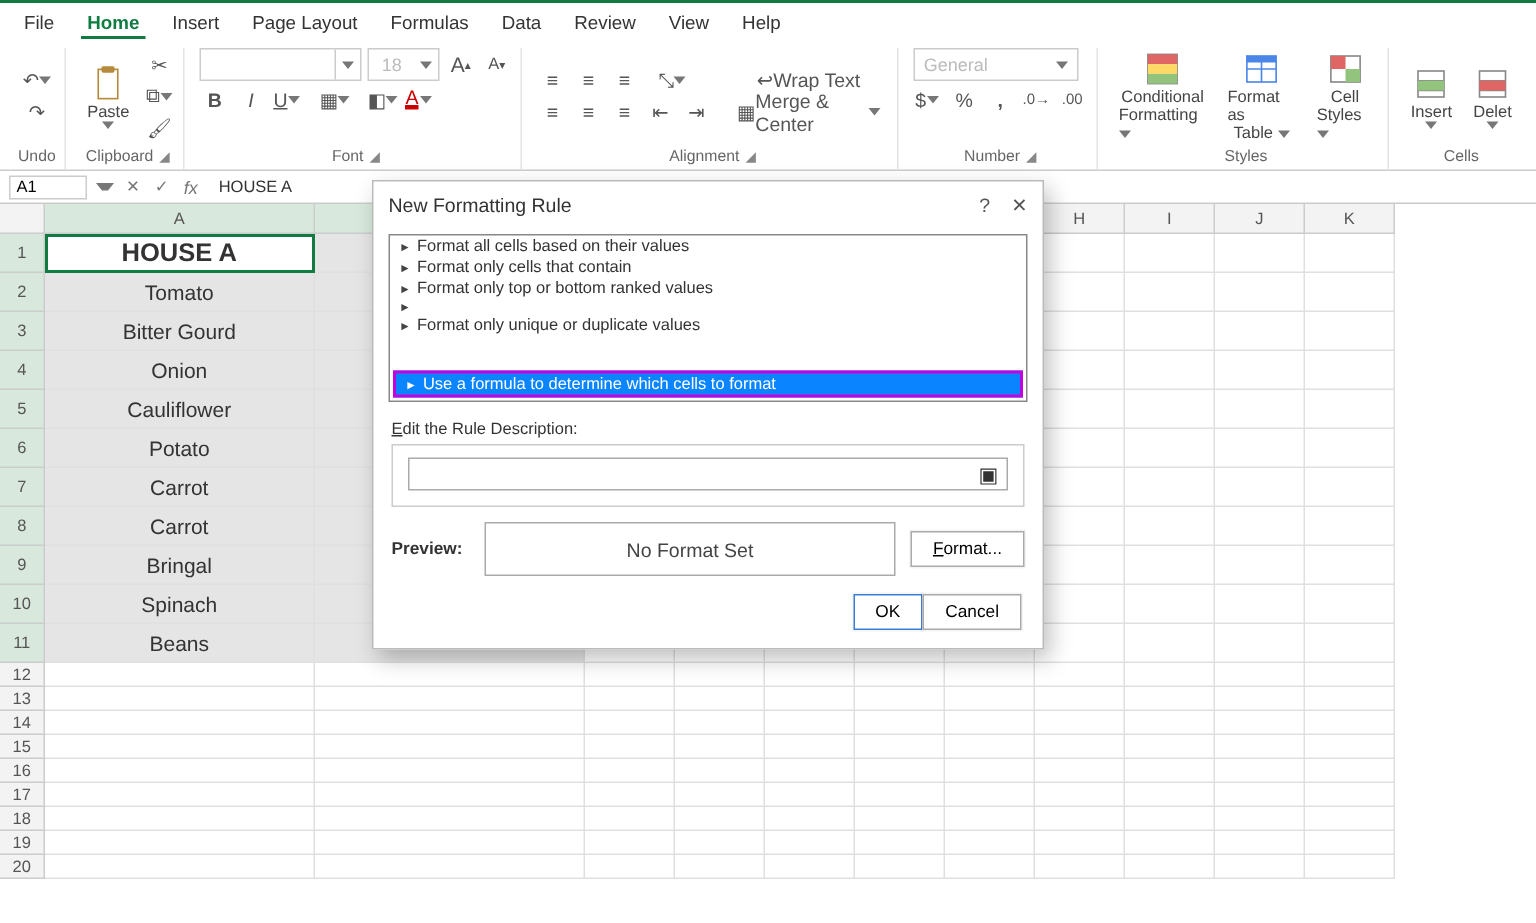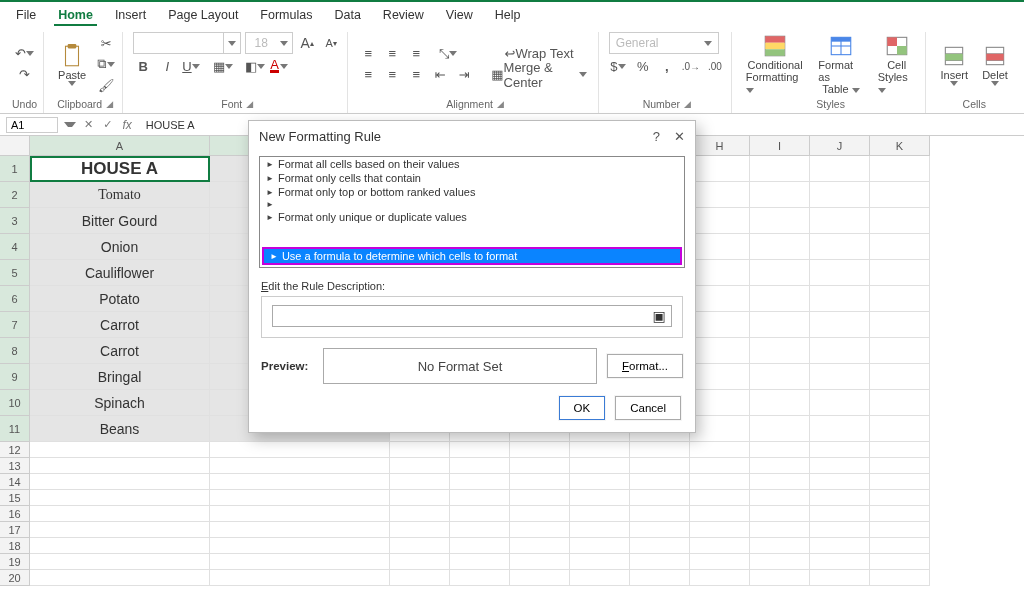--- a/index.html
+++ b/index.html
@@ -60,21 +60,21 @@
   .section-label .u { text-decoration:underline; }
   .formula-box { margin:0 12px 10px 12px; border:1px solid #ccc; padding:8px 10px 10px 10px; }
   .formula-box .lbl { font-size:11.5px; font-weight:700; margin-bottom:6px; }
   .formula-input { border:1px solid #aaa; height:22px; display:flex; align-items:center; justify-content:flex-end; padding:0 4px; }
   .formula-input .range-icon { width:16px; height:16px; display:flex; align-items:center; justify-content:center; font-size:14px; color:#333; }
   .preview-row { display:flex; align-items:center; gap:10px; margin:0 12px 6px 12px; }
   .preview-row .plabel { font-size:11.5px; font-weight:600; width:52px; }
   .preview-box { flex:1; border:1px solid #aaa; height:36px; display:flex; align-items:center; justify-content:center; font-size:13px; color:#444; }
   .format-btn, .dlg-btn { border:1px solid #aaa; background:#fff; font-size:11.5px; padding:5px 14px; cursor:default; box-shadow: 0 0 0 1px rgba(0,0,0,0.04);}
   .format-btn .u, .dlg-btn .u { text-decoration:underline; }
-  .dlg-actions { display:flex; justify-content:flex-end; gap:10px; padding:6px 14px 0 8px; }
+  .dlg-actions { display:flex; justify-content:flex-end; padding:6px 14px 0 8px; }
   .ok-btn { border:1px solid #3a7bd5; }
 
   .chev-down { width:0;height:0;border-left:4px solid transparent;border-right:4px solid transparent;border-top:5px solid #777; display:inline-block;}
   .vcol { display:flex; flex-direction:column; gap:3px; }
 </style>
 </head>
 <body>
 
 <div class="topbar"></div>
 
@@ -328,21 +328,21 @@
         <div class="cell" style="width: 60px;"></div>
         <div class="cell" style="width: 60px;"></div>
         <div class="cell" style="width: 60px;"></div>
         <div class="cell" style="width: 60px;"></div>
         <div class="cell" style="width: 60px;"></div>
         <div class="cell" style="width: 60px;"></div>
         <div class="cell" style="width: 60px;"></div>
       </div>
       <div class="row">
         <div class="rh sel">2</div>
-        <div class="cell selrange" style="width: 180px; font-family: Liberation Serif, serif;">Tomato</div>
+        <div class="cell selrange" style="width: 180px;">Tomato</div>
         <div class="cell selrange" style="width: 180px;"></div>
         <div class="cell" style="width: 60px;"></div>
         <div class="cell" style="width: 60px;"></div>
         <div class="cell" style="width: 60px;"></div>
         <div class="cell" style="width: 60px;"></div>
         <div class="cell" style="width: 60px;"></div>
         <div class="cell" style="width: 60px;"></div>
         <div class="cell" style="width: 60px;"></div>
         <div class="cell" style="width: 60px;"></div>
         <div class="cell" style="width: 60px;"></div>

